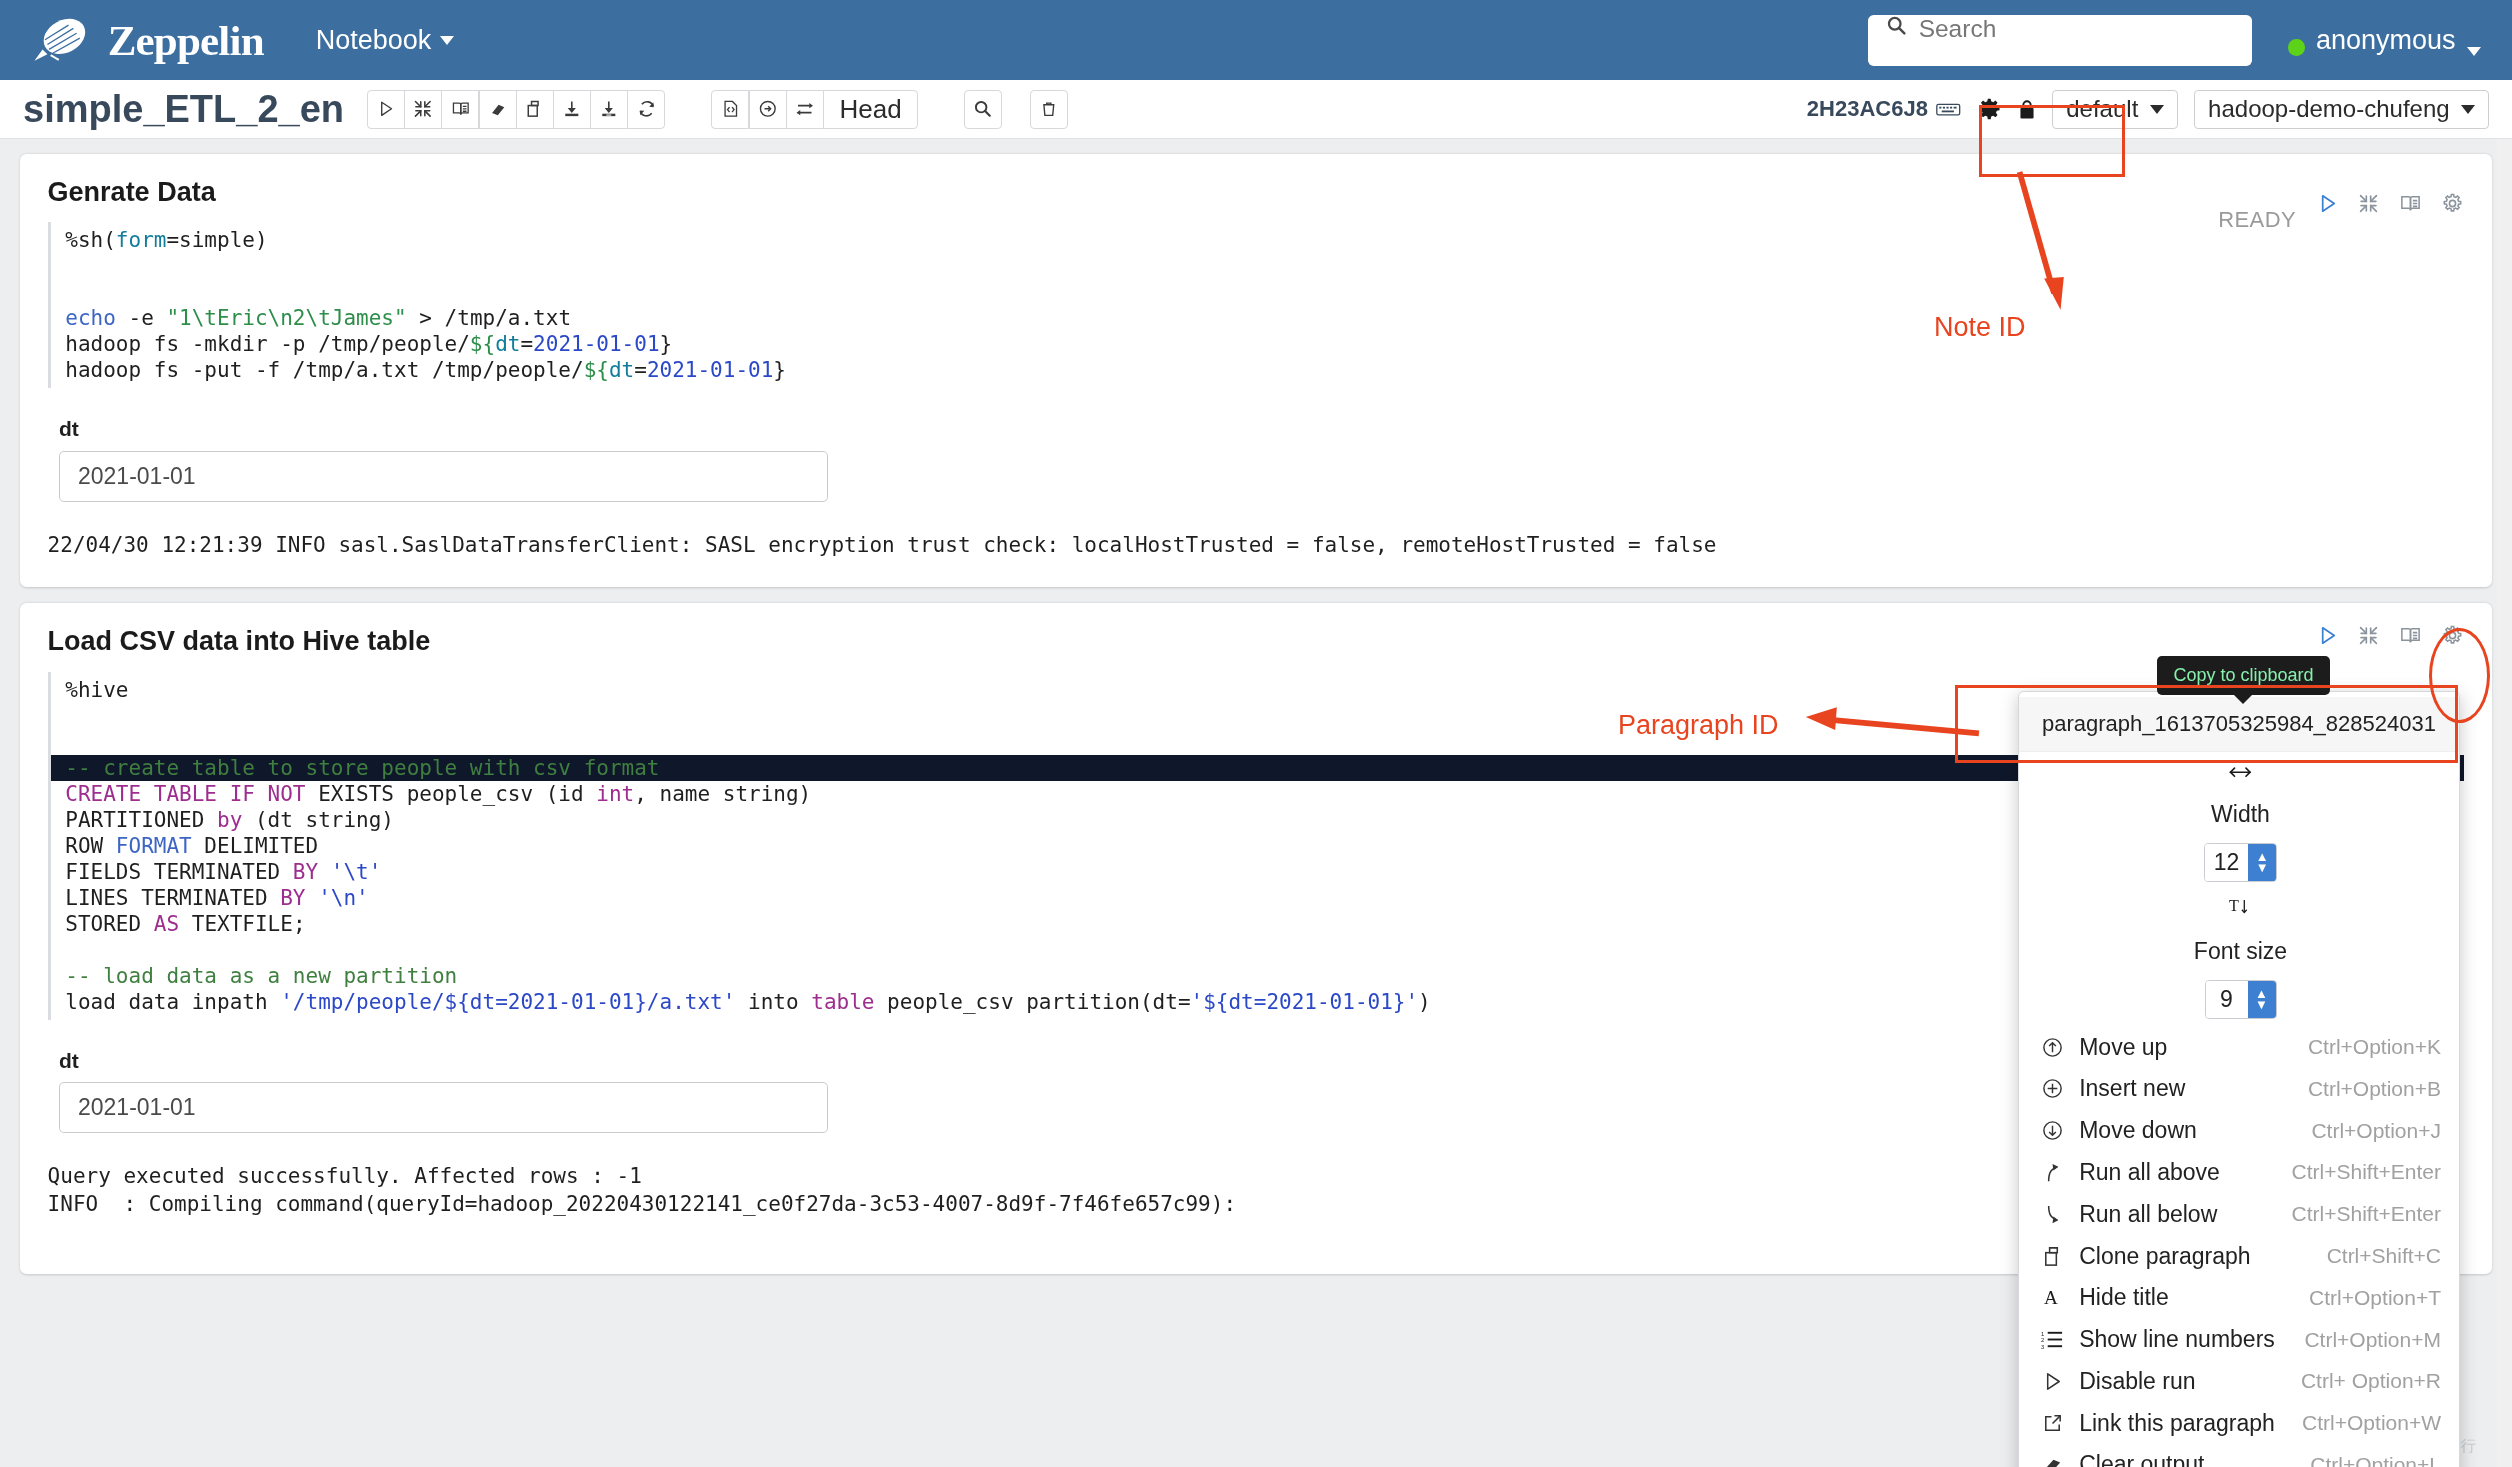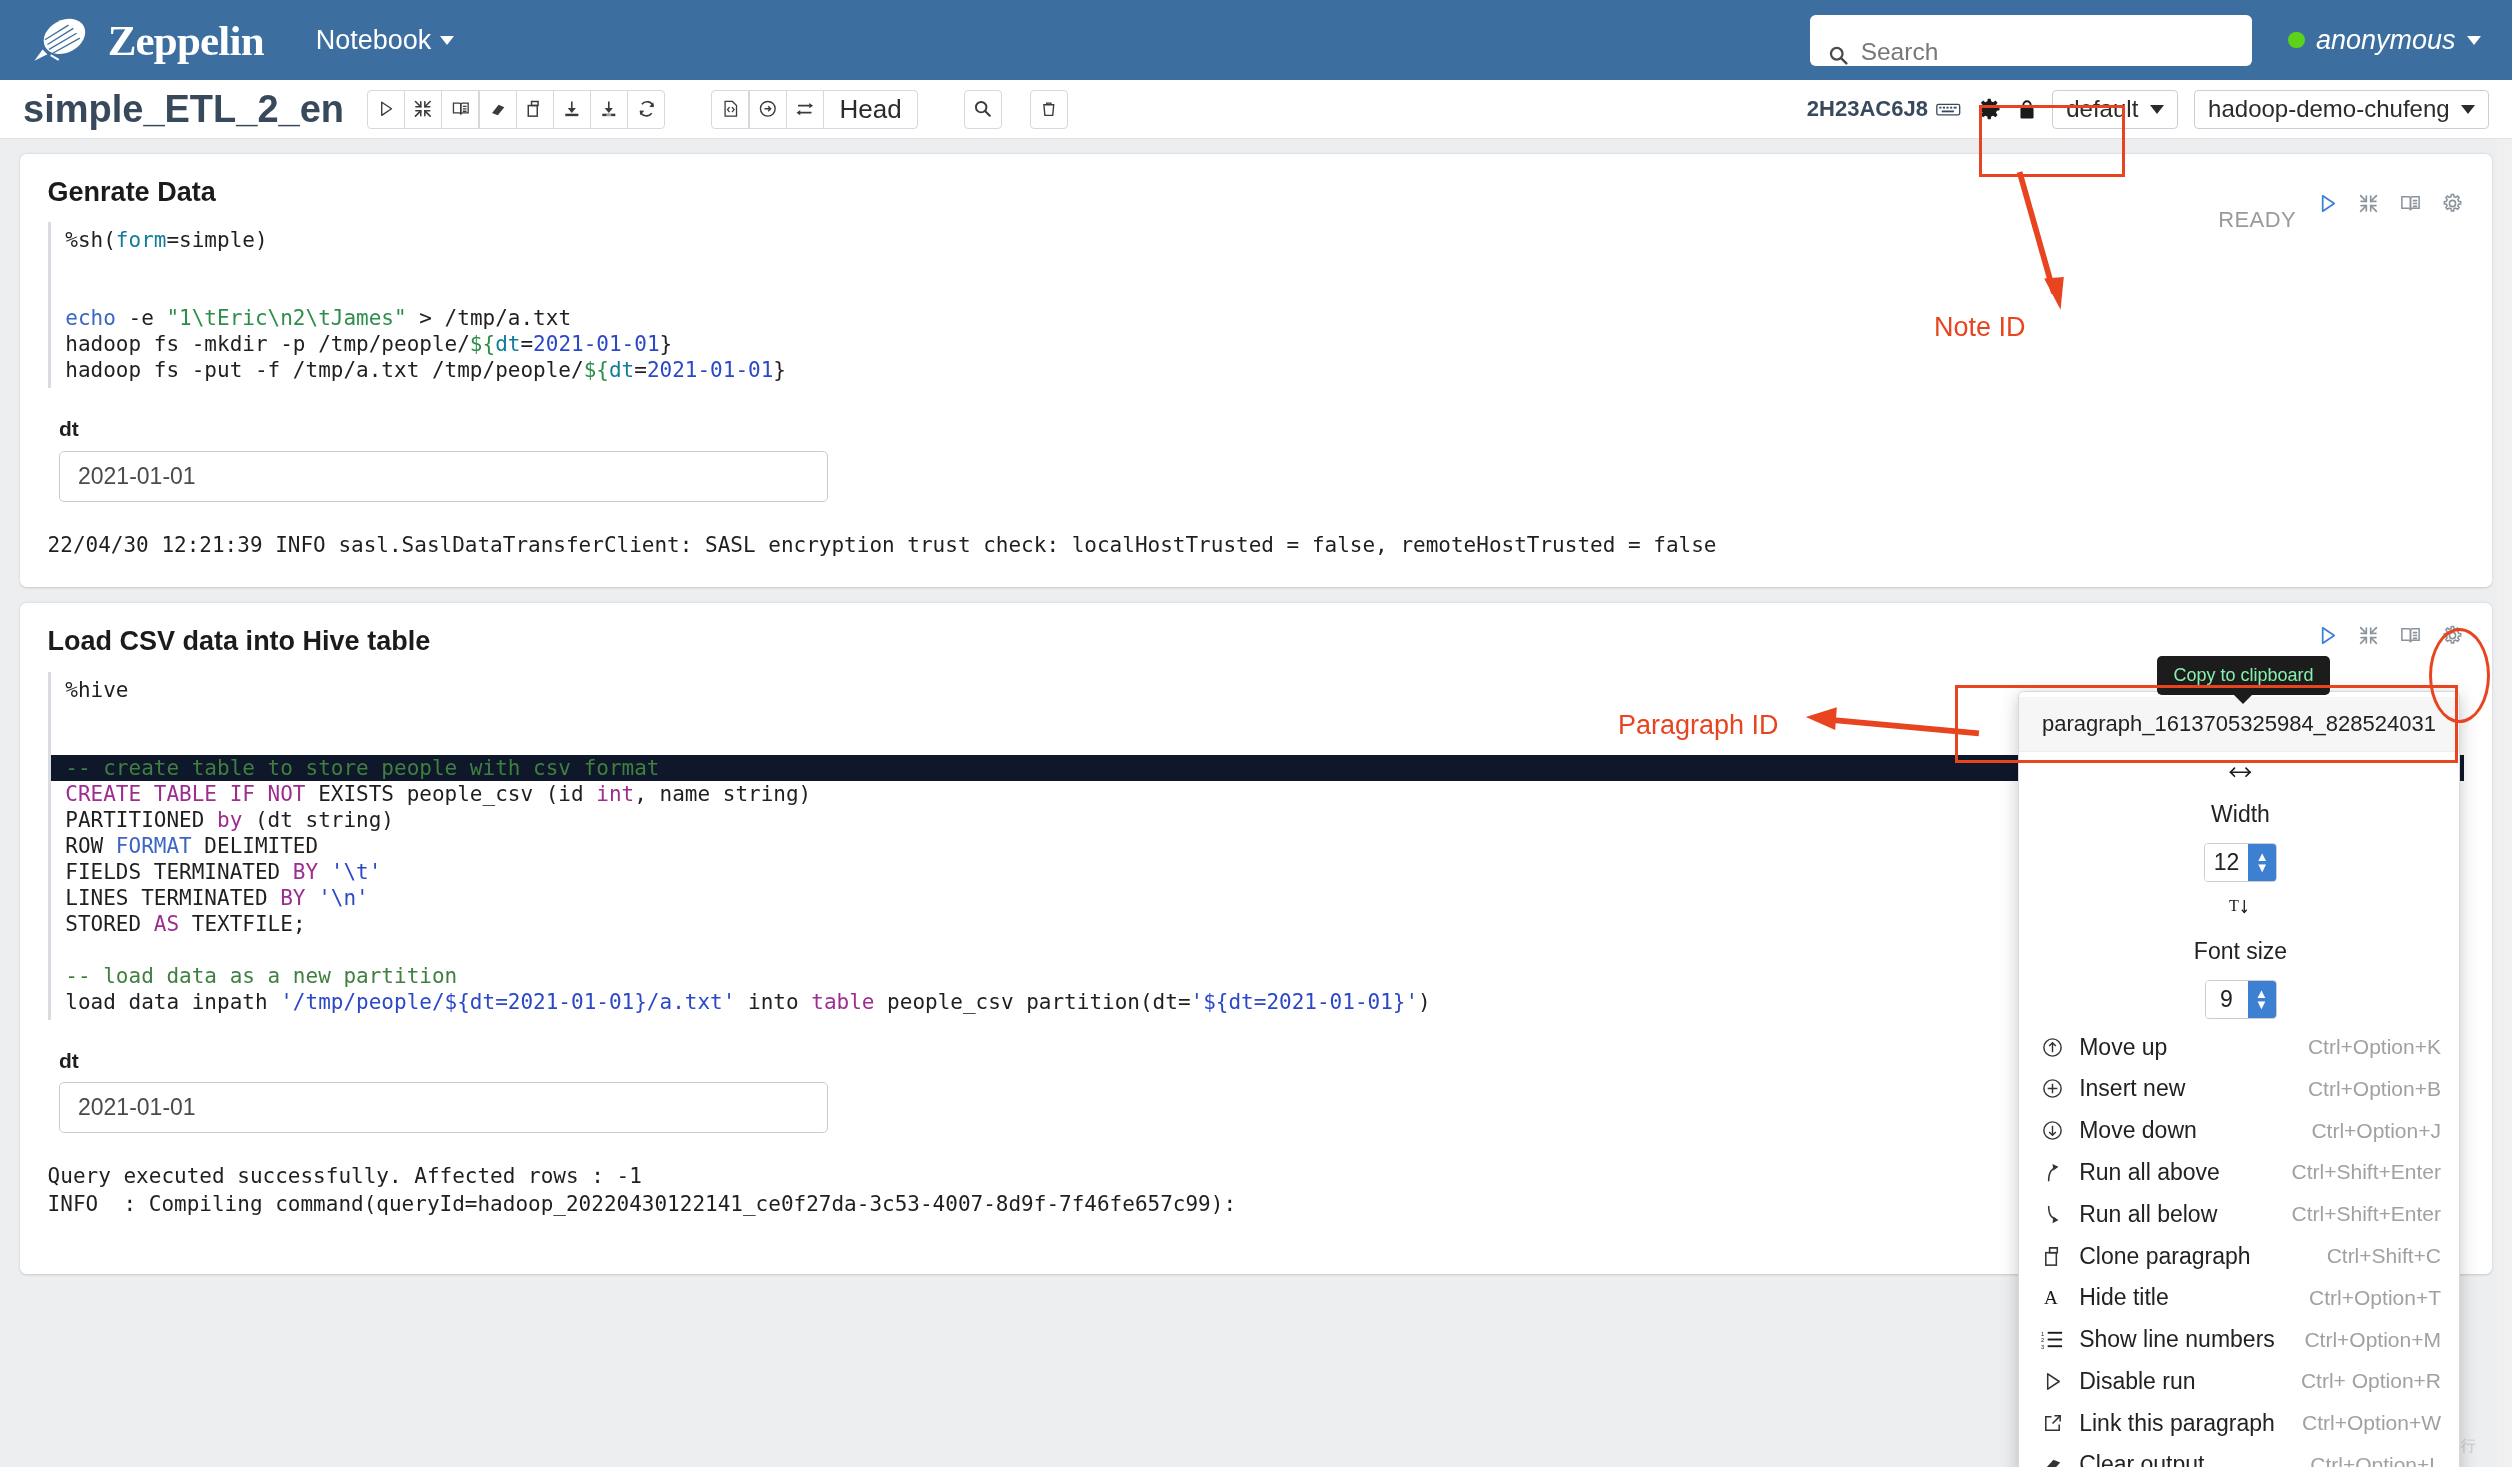--- a/index.html
+++ b/index.html
@@ -24,25 +24,25 @@
     color:#fff; font-size:43px; font-weight:bold;
     font-family:"Liberation Serif", serif; letter-spacing:-0.8px;
   }
   .nav-menu {
     color:#fff; font-size:27px; margin-left:52px;
     display:flex; align-items:center; gap:9px; cursor:pointer;
   }
   .caret { width:0;height:0;border-left:7.4px solid transparent;border-right:7.4px solid transparent;border-top:9px solid currentColor; display:inline-block; }
   .nav-right { margin-left:auto; display:flex; align-items:center; gap:36px; }
   .search-box {
-    width:442px; height:51px; background:#fff; border-radius:5.7px;
-    display:flex; align-items:flex-end; padding:0 18px; gap:11.4px;
+    width:384px; height:51px; background:#fff; border-radius:5.7px;
+    display:flex; align-items:flex-start; padding:0 18px; gap:11.4px;
   }
   .search-box .ph { color:#777; font-size:24.5px; }
-  .user { color:#fff; font-size:27px; display:flex; align-items:center; gap:11.4px; cursor:pointer;font-style:italic; }
+  .user { color:#fff; font-size:27px; display:flex; align-items:flex-end; gap:11.4px; cursor:pointer; }
   .dot-green { width:16.4px;height:16.4px;border-radius:50%;background:#5cd219; display:inline-block; }
 
   
   .note-toolbar {
     height:59px; background:#fff; border-bottom:0.8px solid #e0e2e5;
     display:flex; align-items:center; padding:0 23px; gap:18px;
     position:relative; z-index:4;
   }
   .note-title {
     font-size:38px; font-weight:bold; color:#38495c;

